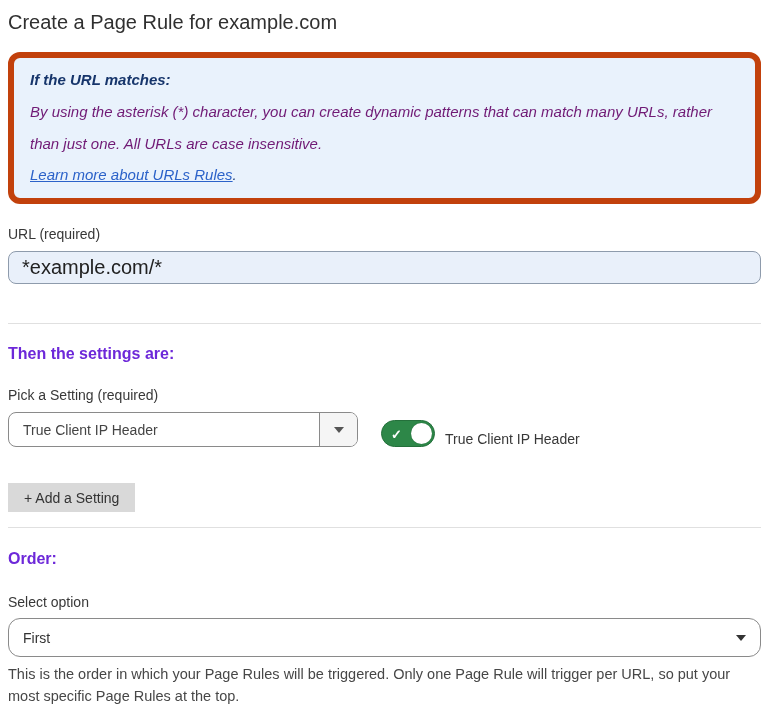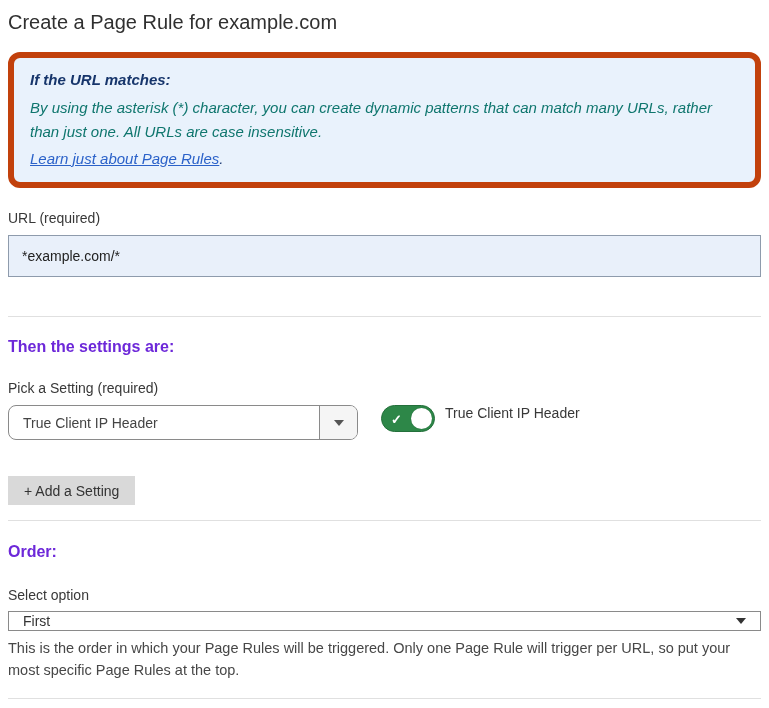--- a/index.html
+++ b/index.html
@@ -32,65 +32,65 @@
   }
   .info-heading {
     font-size: 15px;
     font-weight: bold;
     color: #16356b;
     margin-bottom: 5px;
     line-height: 22px;
   }
   .info-body {
     font-size: 15px;
-    line-height: 24px;
-    color: #0f766e;
+    line-height: 32px;
+    color: #701a75;
   }
   .info-link-line { font-size: 15px; line-height: 23px; margin-top: 3px; }
   a.learn-link {
     color: #2b62c9;
     text-decoration: underline;
     cursor: pointer;
   }
   .link-suffix { color: #24427a; }
   .field-label {
     font-size: 14px;
     color: #383838;
     margin-bottom: 8px;
     line-height: 17px;
   }
   .url-input {
     display: block;
     width: 100%;
-    height: 42px;
+    height: 33px;
     background: #e9f0fa;
     border: 1px solid #8e9bac;
-    border-radius: 0;
+    border-radius: 8px;
     padding: 0 13px;
-    font-size: 14px;
+    font-size: 20px;
     font-family: "Liberation Sans", sans-serif;
     color: #222222;
     outline: none;
     margin-bottom: 39px;
   }
   .divider {
     border: none;
     border-top: 1px solid #e0e0e0;
   }
   .section-heading {
     font-size: 16px;
     font-weight: bold;
     color: #6d28d9;
     line-height: 19px;
   }
   .d1 { margin-bottom: 20px; }
   .settings-heading { margin-bottom: 24px; }
   .picker-row {
     display: flex;
-    align-items: flex-start;
+    align-items: flex-end;
     margin-bottom: 36px;
   }
   .select-box {
     display: flex;
     align-items: stretch;
     width: 350px;
     height: 35px;
     background: #ffffff;
     border: 1px solid #8a8a8a;
     border-radius: 8px;
@@ -168,23 +168,23 @@
     cursor: pointer;
     white-space: nowrap;
   }
   .btn-gray { background: #d9d9d9; color: #333333; }
   .btn-blue { background: #1a6ef2; color: #ffffff; padding: 0 18px; }
   .add-setting-btn { height: 29px; margin-bottom: 15px; }
   .d2 { margin-bottom: 21px; }
   .order-heading { margin-bottom: 26px; }
   .order-select {
     width: 100%;
-    height: 20px;
+    height: 39px;
     border: 1px solid #8a8a8a;
-    border-radius: 0;
+    border-radius: 12px;
     background: #ffffff;
     display: flex;
     align-items: center;
     padding: 0 14px;
     font-size: 14px;
     color: #333333;
     cursor: pointer;
   }
   .order-select .select-value { padding: 0; flex: 1; color: #333333; }
   .order-select .caret-down { border-top-color: #333333; }
@@ -206,21 +206,21 @@
 </head>
 <body>
 
 <div class="page">
 
   <h1 class="page-title">Create a Page Rule for example.com</h1>
 
   <div class="info-box">
     <div class="info-heading">If the URL matches:</div>
     <div class="info-body">By using the asterisk (*) character, you can create dynamic patterns that can match many URLs, rather than just one. All URLs are case insensitive.</div>
-    <div class="info-link-line"><a class="learn-link">Learn just about Page Rules</a><span class="link-suffix">.</span></div>
+    <div class="info-link-line"><a class="learn-link">Learn more about URLs Rules</a><span class="link-suffix">.</span></div>
   </div>
 
   <div class="field-label">URL (required)</div>
   <input class="url-input" type="text" value="*example.com/*" style="">
 
   <hr class="divider d1">
 
   <div class="section-heading settings-heading">Then the settings are:</div>
 
   <div class="field-label">Pick a Setting (required)</div>

